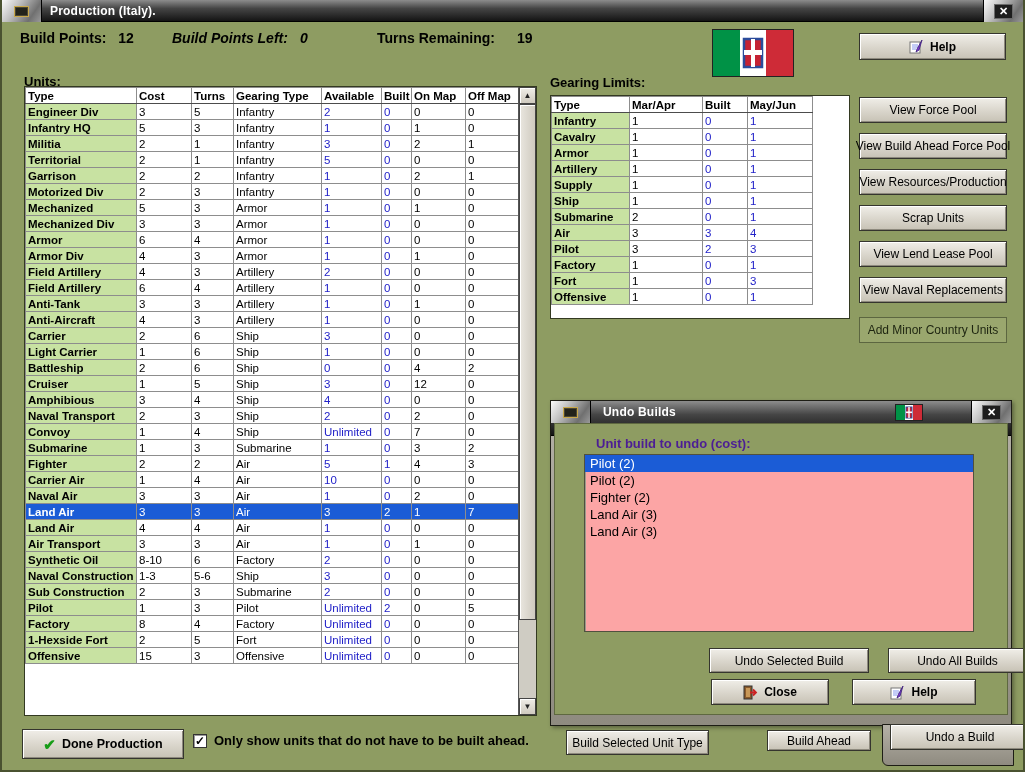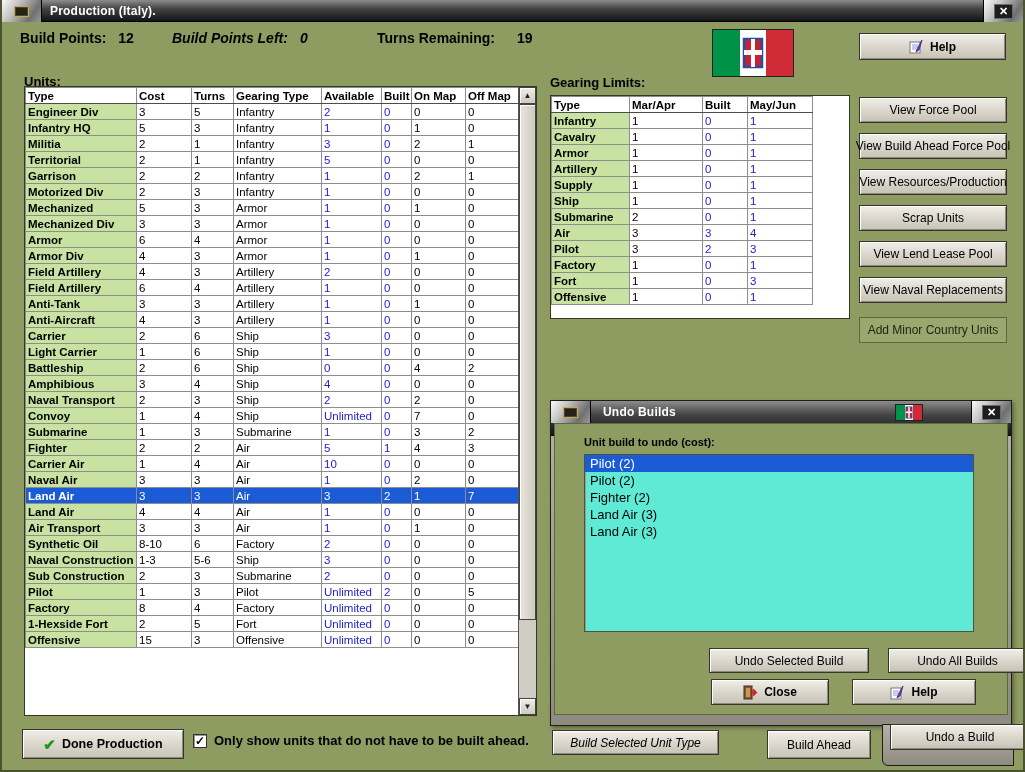--- a/index.html
+++ b/index.html
@@ -123,24 +123,24 @@
     border:1px solid #1d1d15;
     box-shadow:2px 2px 4px rgba(0,0,0,.35);
   }
   .dialog .titlebar { height:35px; }
   .dialog .titlebar .title { left:52px; }
   .dlg-flag { position:absolute; right:88px; top:3px; line-height:0; border:1px solid #222; }
   .dlg-body {
     position:absolute; left:3px; right:3px; top:22px; bottom:10px;
     background:#8e9c62; border:1px solid #5e6840;
   }
-  .dlg-prompt { position:absolute; left:29px; top:12px; font-size:11px; font-weight:bold; color:#000000; }
+  .dlg-prompt { position:absolute; left:41px; top:12px; font-size:13px; font-weight:bold; color:#4c1d95; }
   .listbox {
     position:absolute; left:29px; top:30px; width:390px; height:178px;
-    background:#5eead4; border:1px solid #50503f;
+    background:#fca5a5; border:1px solid #50503f;
     box-shadow:inset 1px 1px 0 #9b9b8a;
     overflow:hidden;
   }
   .list-item { height:17px; line-height:17px; font-size:13px; padding-left:5px; color:#000; }
   .list-item.selected { background:#1b5cd6; color:#fff; }
 
   .b-undo-sel  { left:154px; top:224px; width:160px; height:25px; }
   .b-undo-all  { left:289px; top:224px; width:139px; height:25px;margin-left:44px; }
   .b-close     { left:156px; top:255px; width:118px; height:26px; font-weight:bold; }
   .b-help2     { left:297px; top:255px; width:124px; height:26px; font-weight:bold; }
@@ -151,22 +151,22 @@
 
   .filter-check { position:absolute; left:191px; top:733px; display:flex; align-items:center; gap:7px; }
   .checkbox {
     width:14px; height:14px; background:#fff; border:1px solid #333;
     box-shadow:inset 1px 1px 0 #9a9a9a;
     display:flex; align-items:center; justify-content:center;
   }
   .checkbox .mark { font-size:12px; font-weight:bold; color:#000; line-height:1; }
   .filter-label { font-size:13px; font-weight:bold; color:#000; }
 
-  .b-build-sel   { left:550px; top:730px; width:167px; height:25px;font-style:italic; }
-  .b-build-ahead { left:765px; top:730px; width:104px; height:29px; }
+  .b-build-sel   { left:564px; top:730px; width:143px; height:25px; }
+  .b-build-ahead { left:765px; top:730px; width:104px; height:21px; }
   .plate {
     position:absolute; left:880px; top:724px; width:132px; height:42px;
     background:linear-gradient(to bottom,#b5b1a7,#8f8b80);
     border:1px solid #1d1d15; border-radius:0 0 0 6px;
   }
   .b-undo-build  { left:888px; top:704px; width:140px; height:26px;margin-top:20px; }
 
   .icon svg { display:block; }
 </style>
 </head>
@@ -403,20 +403,30 @@
         </tr>
         <tr>
           <td class="type-cell">Battleship</td>
           <td>2</td>
           <td>6</td>
           <td>Ship</td>
           <td class="blue">0</td>
           <td class="blue">0</td>
           <td>4</td>
           <td>2</td>
+        </tr>
+        <tr>
+          <td class="type-cell">Cruiser</td>
+          <td>1</td>
+          <td>5</td>
+          <td>Ship</td>
+          <td class="blue">3</td>
+          <td class="blue">0</td>
+          <td>12</td>
+          <td>0</td>
         </tr>
         <tr>
           <td class="type-cell">Amphibious</td>
           <td>3</td>
           <td>4</td>
           <td>Ship</td>
           <td class="blue">4</td>
           <td class="blue">0</td>
           <td>0</td>
           <td>0</td>

